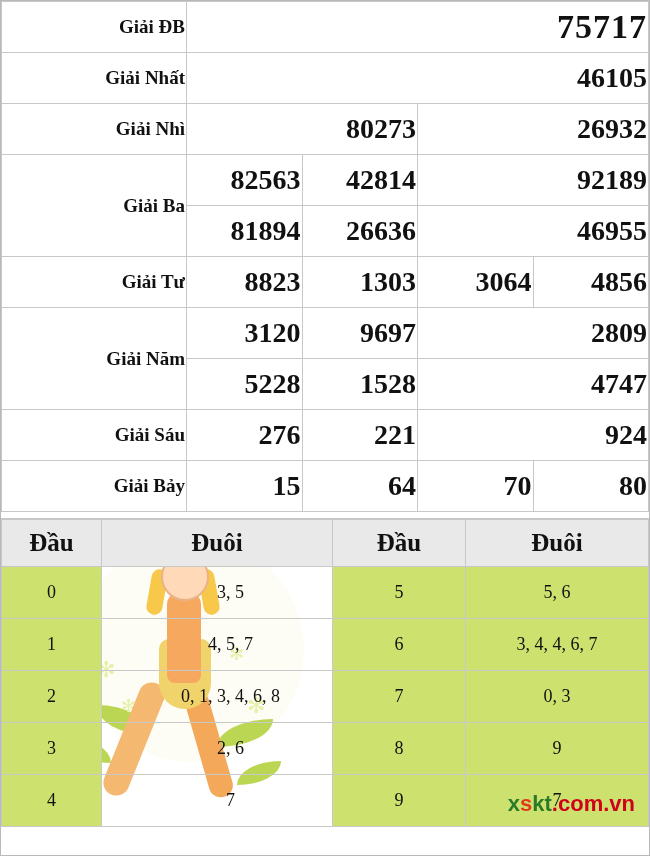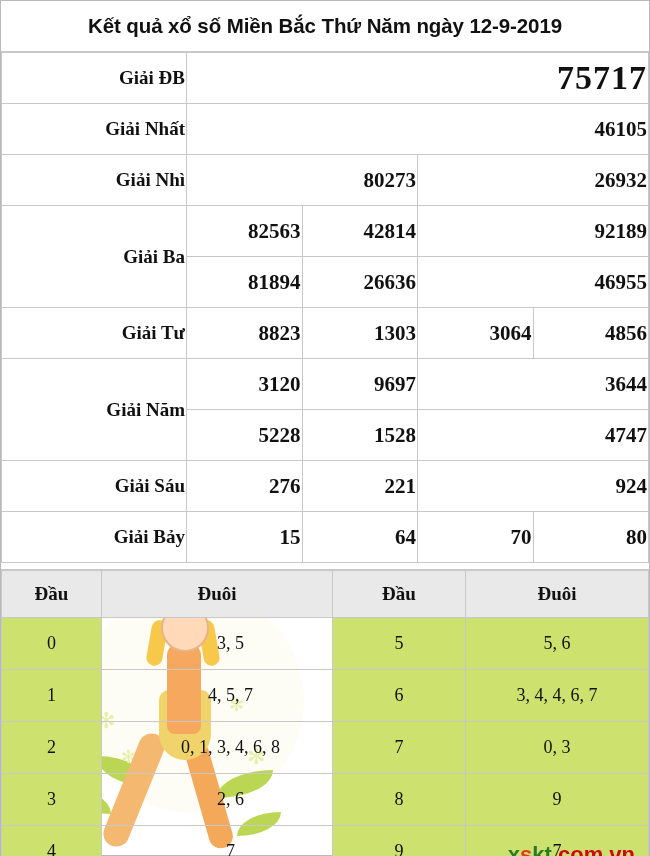--- a/index.html
+++ b/index.html
@@ -49,21 +49,21 @@
     color: #111111;
     margin-top: 46px;
   }
   td.label {
     width: 182px;
     font-size: 19px;
     font-weight: bold;
     background: #ffffff;
   }
   td.num {
-    font-size: 21px;
+    font-size: 28px;
     font-weight: bold;
   }
   td.db {
     font-size: 34px;
     font-weight: bold;
     color: #d0021b;
     letter-spacing: 1px;
   }
   .row-db td { height: 48px; }
   .row-1 td { height: 48px; }
@@ -92,21 +92,21 @@
     text-align: center;
     vertical-align: middle;
     font-family: "Liberation Serif", serif;
     color: #111111;
     font-size: 18px;
     height: 49px;
   }
   table.dauduoi th {
     background: #e9e9e9;
     font-weight: bold;
-    font-size: 19px;
+    font-size: 25px;
     height: 44px;
   }
   table.dauduoi td {
     background: #cde16e;
   }
   table.dauduoi td.duoi-cell {
     background: rgba(205, 225, 110, 0.0);
     padding-left: 28px;
   }
   .col-dau { width: 97px; }
@@ -249,21 +249,20 @@
   .wm-x { color: #2a7a2a; }
   .wm-s { color: #e03c1c; }
   .wm-rest { color: #2a7a2a; }
   .wm-dom { color: #d0021b; }
 </style>
 </head>
 <body>
 
 <div class="page">
 
-  <div class="title-bar">Kết quả xổ số Miền Bắc Thứ Năm ngày 12-9-2019</div>
 
   <table class="results">
     <tbody>
       <tr class="row-db">
         <td class="label">Giải ĐB</td>
         <td class="db" colspan="4">75717</td>
       </tr>
       <tr class="row-1">
         <td class="label">Giải Nhất</td>
         <td class="num" colspan="4">46105</td>
@@ -288,21 +287,21 @@
         <td class="label">Giải Tư</td>
         <td class="num">8823</td>
         <td class="num">1303</td>
         <td class="num">3064</td>
         <td class="num">4856</td>
       </tr>
       <tr class="row-5">
         <td class="label" rowspan="2">Giải Năm</td>
         <td class="num">3120</td>
         <td class="num">9697</td>
-        <td class="num" colspan="2">3644</td>
+        <td class="num" colspan="2">2809</td>
       </tr>
       <tr class="row-5">
         <td class="num">5228</td>
         <td class="num">1528</td>
         <td class="num" colspan="2">4747</td>
       </tr>
       <tr class="row-6">
         <td class="label">Giải Sáu</td>
         <td class="num">276</td>
         <td class="num">221</td>

